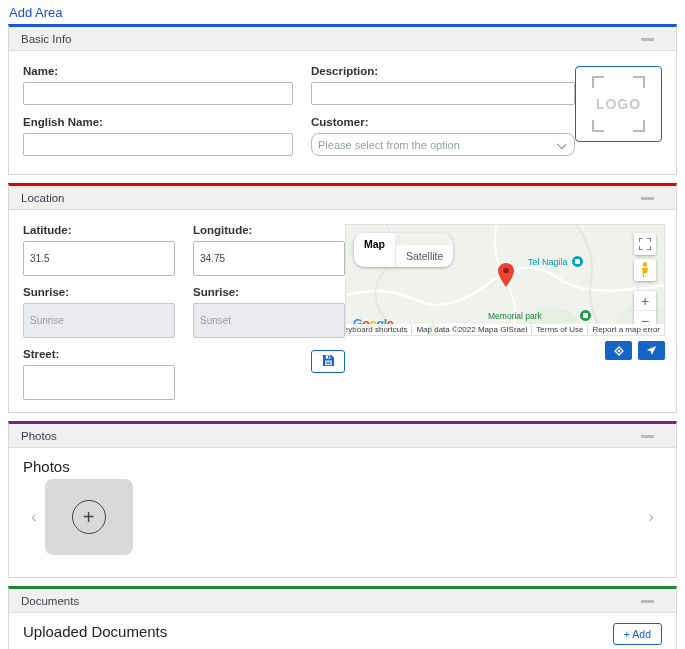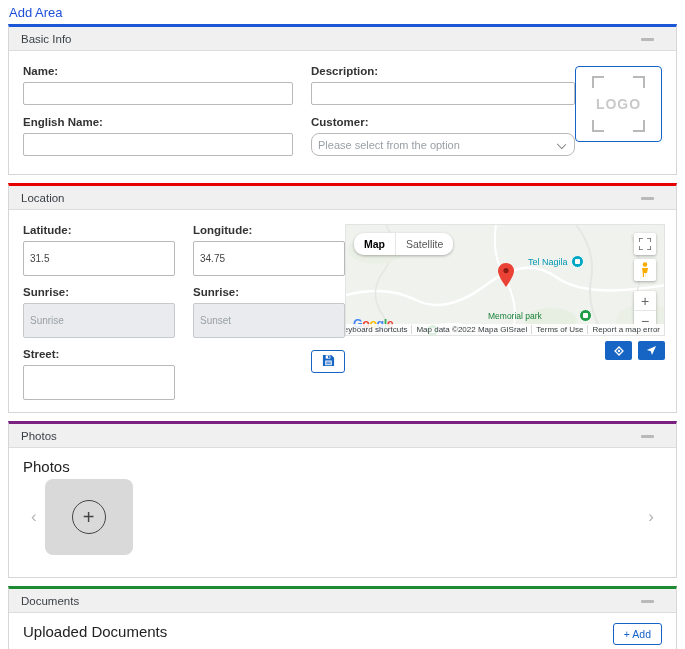--- a/index.html
+++ b/index.html
@@ -47,21 +47,21 @@
   .save-cell { grid-column:2; justify-self:end; }
   .save-btn { width:34px; height:23px; background:#fff; border:1.5px solid #1665c5; border-radius:3px;
               display:flex; align-items:center; justify-content:center; cursor:pointer; margin-top:2px; }
 
   .map-wrap { margin-left:auto; width:320px; }
   .map { position:relative; width:320px; height:112px; background:#f1f3ef; overflow:hidden; border:1px solid #e3e3e3; }
   .map svg.roads { position:absolute; inset:0; }
   .map-tabs { position:absolute; top:8px; left:8px; display:flex; box-shadow:0 1px 3px rgba(0,0,0,.3); border-radius:10px; overflow:hidden; }
   .map-tab { background:#fff; font-size:10.5px; padding:5px 10px; cursor:pointer; color:#565656; }
   .map-tab.active { font-weight:bold; color:#000; }
-  .map-tab + .map-tab { border-left:1px solid #e6e6e6; }
+  .map-tab + .map-tab { border-left:1px solid #e6e6e6;margin-top:12px; }
   .ctl { position:absolute; background:#fff; border-radius:2px; box-shadow:0 1px 3px rgba(0,0,0,.3);
          display:flex; align-items:center; justify-content:center; cursor:pointer; }
   .fullscreen-ctl { top:8px; right:8px; width:22px; height:22px; }
   .pegman-ctl { top:34px; right:8px; width:22px; height:22px; }
   .zoom-ctl { top:66px; right:8px; width:22px; height:40px; flex-direction:column; }
   .zoom-half { width:100%; height:20px; display:flex; align-items:center; justify-content:center;
                font-size:14px; color:#666; cursor:pointer; }
   .zoom-half:first-child { border-bottom:1px solid #e6e6e6; }
   .pin { position:absolute; left:152px; top:38px; }
   .poi { position:absolute; display:flex; align-items:center; gap:3px; }

